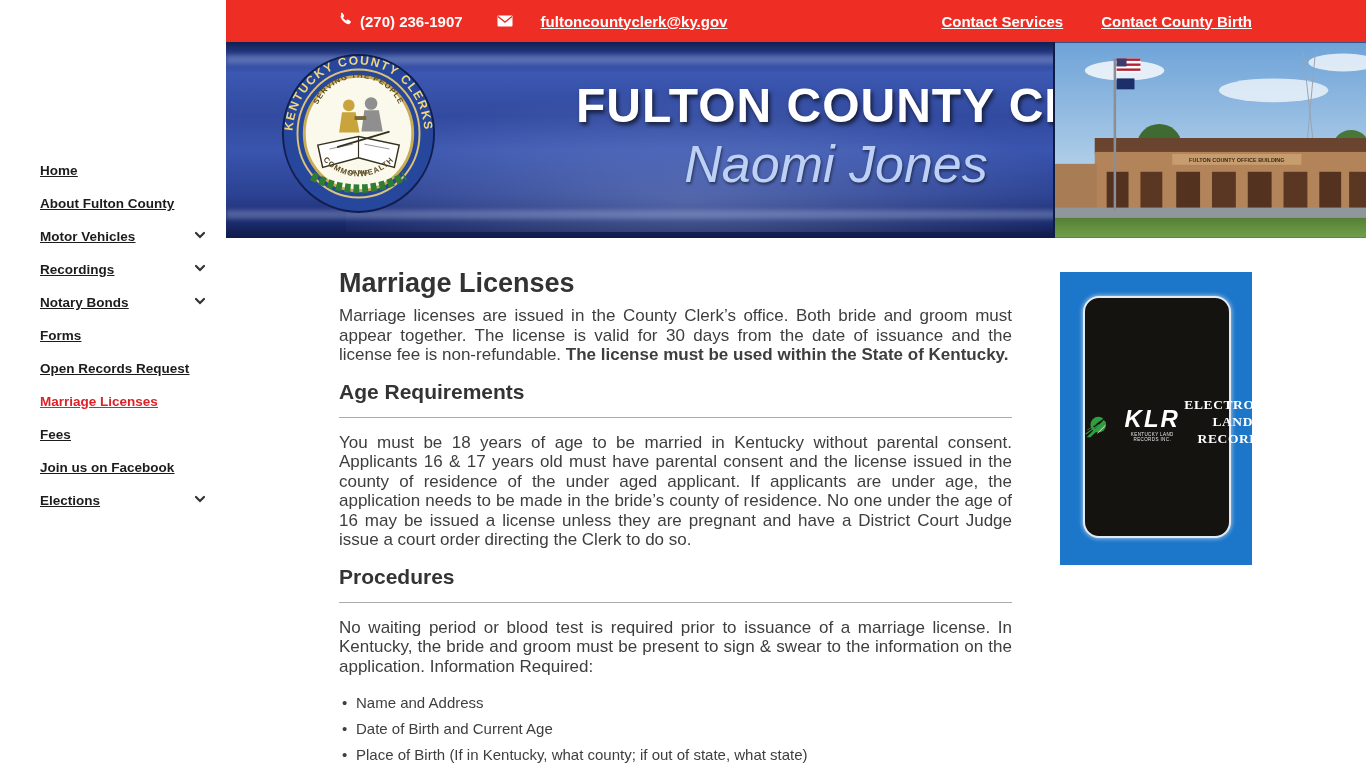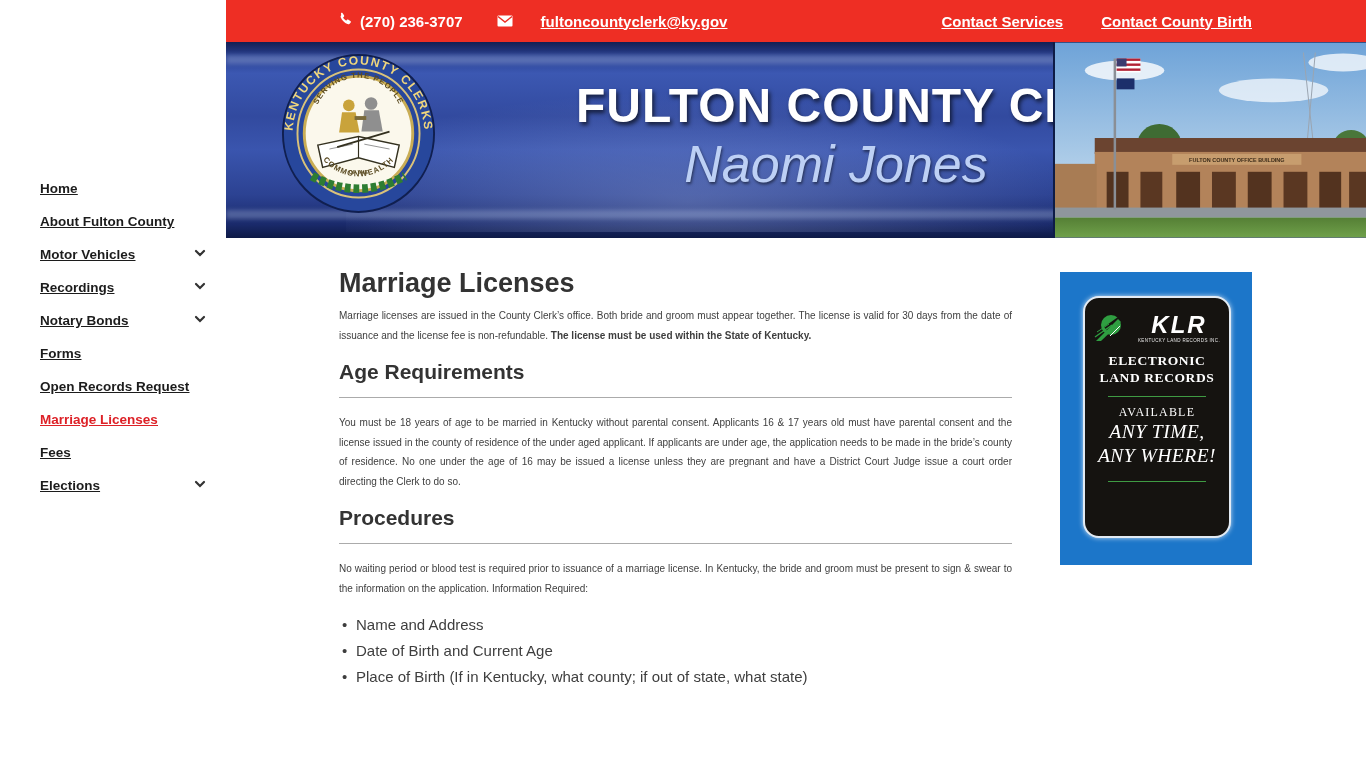--- a/index.html
+++ b/index.html
@@ -2,21 +2,21 @@
 <html><head>
 <meta charset="utf-8">
 <style>
   * { margin:0; padding:0; box-sizing:border-box; }
   html,body { width:1366px; height:768px; overflow:hidden; background:#fff;
     font-family:"Liberation Sans", sans-serif; }
   body { position:relative; }
 
   
   .sidebar { position:absolute; left:0; top:0; width:226px; height:768px; background:#fff; z-index:5; }
-  .nav { position:absolute; top:171px; left:0; width:226px; list-style:none;text-decoration:underline; }
+  .nav { position:absolute; top:153px; left:0; width:226px; list-style:none;text-decoration:underline; }
   .nav li { position:relative; height:33px; line-height:33px; padding:0 20px 0 40px; }
   .nav a { color:#1c1c1c; font-size:13.5px; font-weight:600; text-decoration:underline; }
   .nav li.active a { color:#dd2127; }
   .chev { position:absolute; right:20px; top:11px; width:12px; height:10px; }
   .chev svg { display:block; }
 
   
   .topbar { position:absolute; left:226px; top:0; width:1140px; height:42px; background:#ee2e24;
     display:flex; align-items:center; justify-content:space-between; padding:0 114px 0 112px;
     color:#fff; font-weight:bold; font-size:15px; z-index:4; }
@@ -41,34 +41,34 @@
   .banner-title { color:#fff; font-size:48px; font-weight:800; letter-spacing:1px;
     text-shadow:2px 3px 4px rgba(0,0,0,0.65); white-space:nowrap; }
   .banner-script { font-family:Liberation Sans, sans-serif; font-style:italic; color:#bdd0f5;
     font-size:52px; line-height:62px; text-shadow:1px 2px 3px rgba(0,0,0,0.5); white-space:nowrap; }
   .photo { position:absolute; right:0; top:0; width:313px; height:196px; border-left:2px solid #0e1c46; }
 
   
   .main { position:absolute; left:226px; top:238px; width:1140px; height:530px; background:#fff; }
   .article { position:absolute; left:113px; top:0; width:673px; color:#3e3e3e; }
   .page-title { font-size:27px; font-weight:800; color:#333; margin:30px 0 7px; }
-  .article p { font-size:10px; line-height:19.5px; text-align:justify; }
+  .article p { font-size:17px; line-height:19.5px; text-align:justify; }
   .section-h { font-size:21px; font-weight:800; color:#333; margin-top:15px; }
   .rule { border:none; border-top:1px solid #ababab; margin:13px 0 15px; }
   .req-list { list-style:none; margin-top:14px; }
   .req-list li { position:relative; padding-left:17px; height:26px; line-height:26px;
     font-size:15px; text-align:left; }
   .req-list li::before { content:"•"; position:absolute; left:3px; color:#3e3e3e; }
 
   
   .ad { position:absolute; left:1060px; top:272px; width:192px; height:293px; background:#1c76c9;
     display:block; cursor:pointer; }
   .ad-inner { position:absolute; left:23px; right:21px; top:24px; bottom:27px; background:#151310;
     border-radius:16px; border:2px solid #e2ebf4; box-shadow:0 0 5px rgba(255,255,255,0.75);
-    display:flex; flex-direction:column; align-items:center; color:#fff;
+    display:flex; flex-direction:row; align-items:center; color:#fff;
     font-family:"Liberation Serif", serif; text-align:center; }
   .ad-logo { margin-top:15px; display:flex; align-items:flex-end; gap:4px; }
   .klr-word { font-family:"Liberation Sans", sans-serif; font-weight:bold; font-size:24px;
     line-height:22px; letter-spacing:2px; font-style:italic; }
   .klr-sub { font-family:"Liberation Sans", sans-serif; font-size:4.5px; letter-spacing:0.4px;
     margin-top:2px; color:#e8e8e8; }
   .ad-records { font-weight:bold; font-size:13.5px; line-height:17px; letter-spacing:0.6px; margin-top:9px; }
   .ad-sep { width:98px; height:1px; background:#3f9b43; margin-top:10px; }
   .ad-avail { font-size:12px; letter-spacing:1.2px; margin-top:8px; }
   .ad-anytime { font-style:italic; font-size:19.5px; line-height:24px; letter-spacing:0.5px; margin-top:0; }
@@ -95,36 +95,37 @@
     <li><a href="#">Notary Bonds</a>
       <span class="chev">
           <svg width="12" height="10" viewBox="0 0 12 10">
             <polyline points="2,3 6,7 10,3" fill="none" stroke="#333" stroke-width="2.2" stroke-linecap="round"></polyline>
           </svg>
         </span></li>
     <li><a href="#">Forms</a></li>
     <li><a href="#">Open Records Request</a></li>
     <li class="active"><a href="#">Marriage Licenses</a></li>
     <li><a href="#">Fees</a></li>
+    <li><a href="#">Join us on Facebook</a></li>
     <li><a href="#">Elections</a>
       <span class="chev">
           <svg width="12" height="10" viewBox="0 0 12 10">
             <polyline points="2,3 6,7 10,3" fill="none" stroke="#333" stroke-width="2.2" stroke-linecap="round"></polyline>
           </svg>
         </span></li>
   </ul>
 </div>
 
 <div class="topbar">
   <div class="topbar-left">
     <a href="#" class="contact-item">
       <span><svg width="15" height="15" viewBox="0 0 16 16">
             <path d="M3.2 1.2c.5-.5 1.3-.4 1.7.2l1.5 2.1c.3.5.3 1.1-.1 1.5l-.9.9c.6 1.2 2.1 2.7 3.3 3.3l.9-.9c.4-.4 1-.5 1.5-.1l2.1 1.5c.6.4.7 1.2.2 1.7l-1 1c-.6.6-1.5.8-2.3.5-3.2-1.2-6-4-7.2-7.2-.3-.8-.1-1.7.5-2.3z" fill="#fff"></path>
           </svg></span>
-      <span>(270) 236-3707</span>
+      <span>(270) 236-1907</span>
     </a>
     <a href="#" class="contact-item email">
       <span><svg width="16" height="12" viewBox="0 0 16 12">
             <rect x="0.5" y="0.5" width="15" height="11" rx="1" fill="#fff"></rect>
             <polyline points="1,1.5 8,7 15,1.5" fill="none" stroke="#ee2e24" stroke-width="1.4"></polyline>
           </svg></span>
       <span>fultoncountyclerk@ky.gov</span>
     </a>
   </div>
   <div class="topbar-right">

